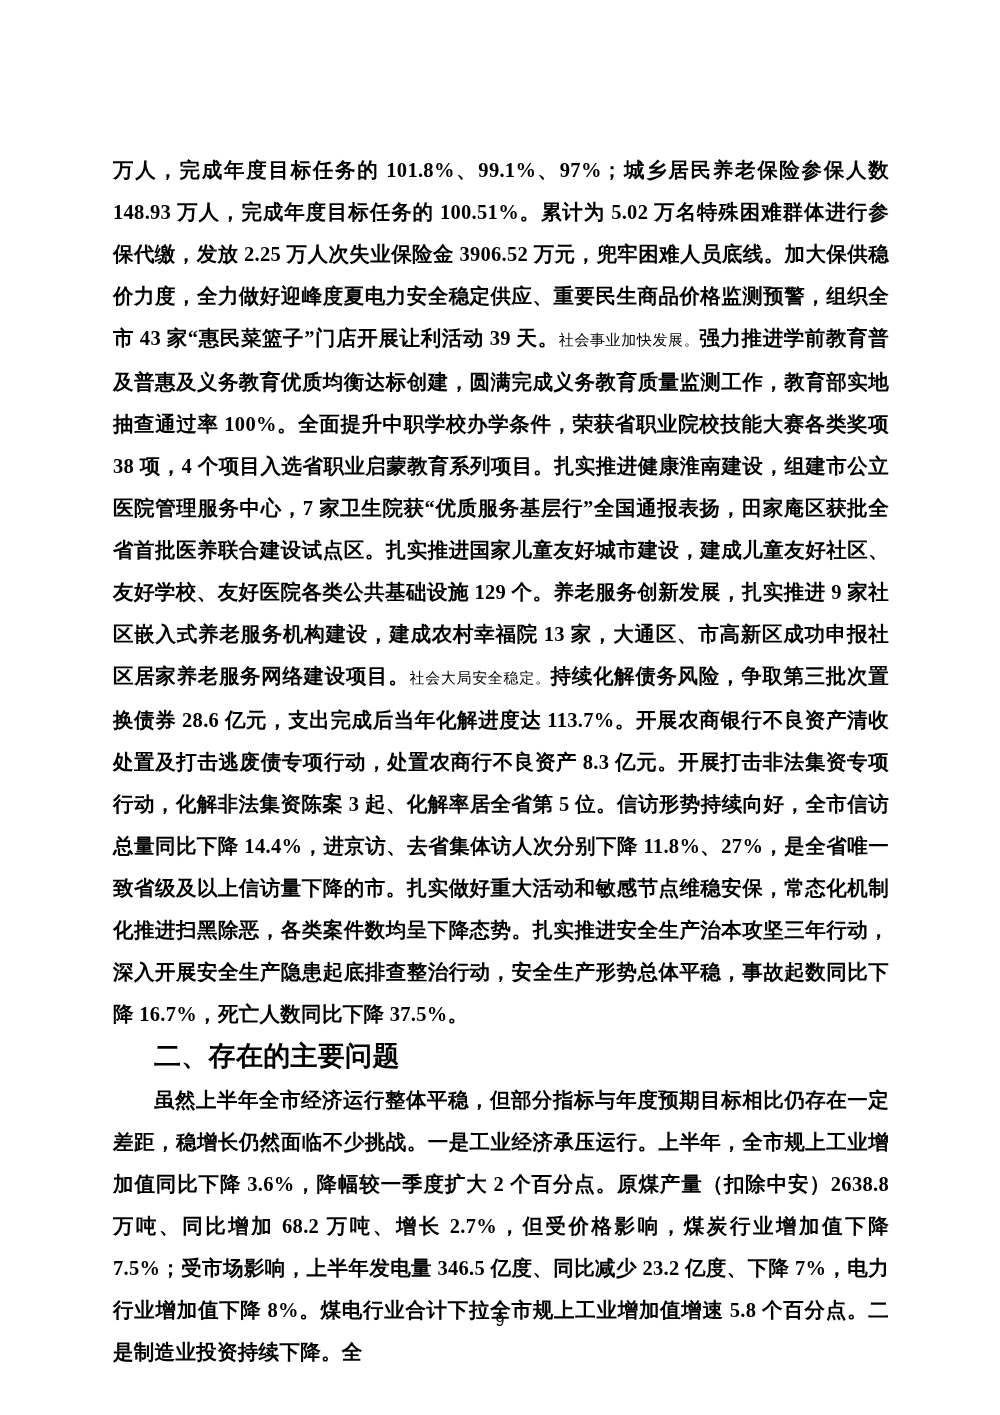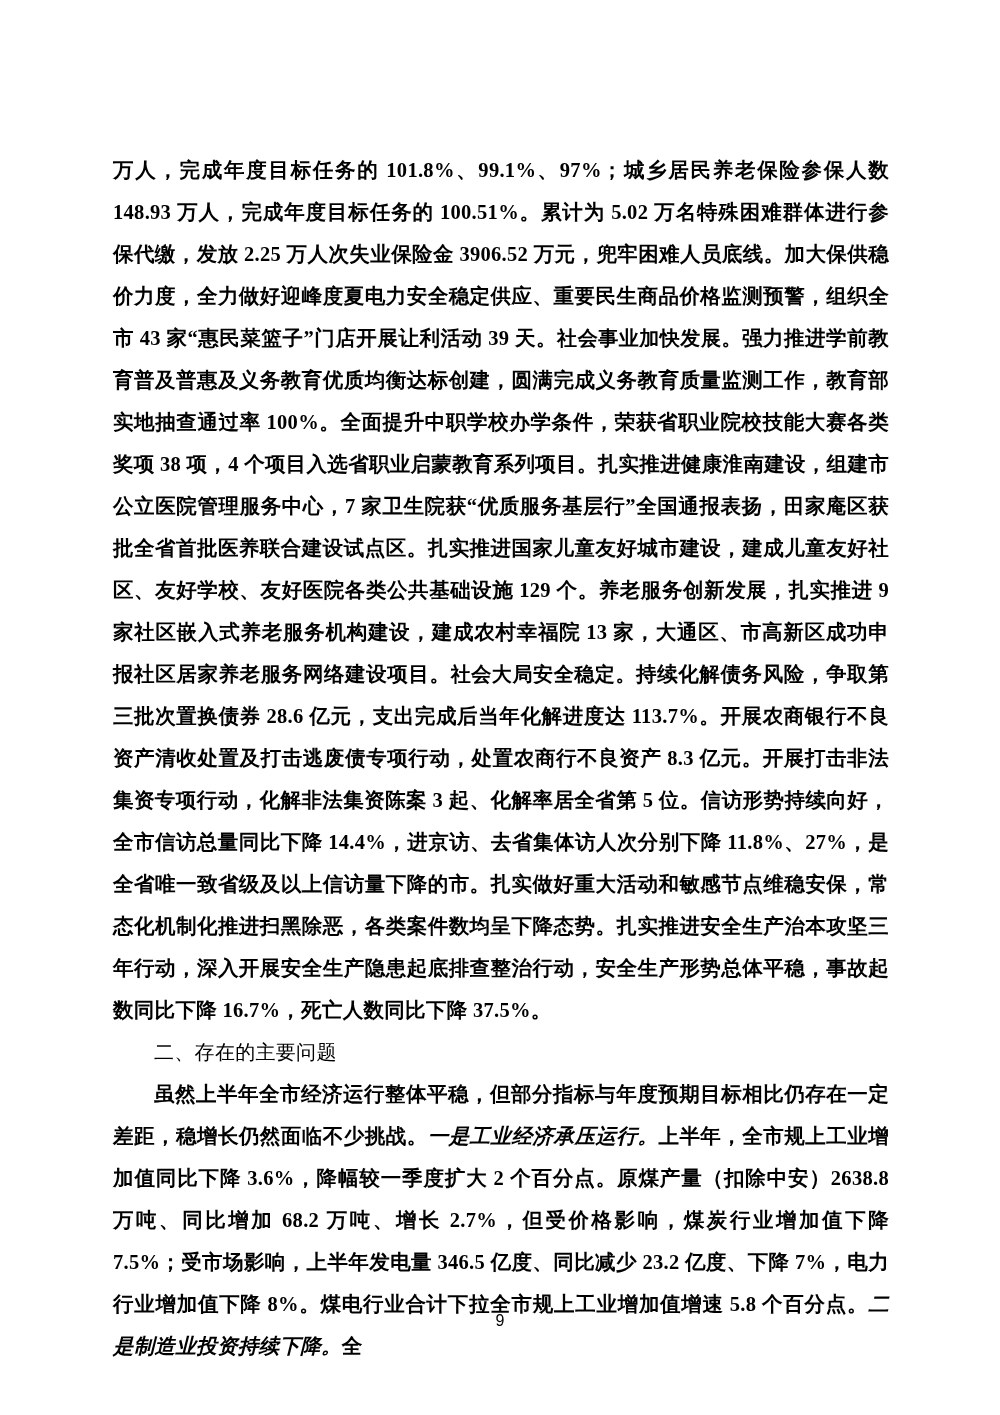--- a/index.html
+++ b/index.html
@@ -32,34 +32,33 @@
   }
   .para.indent {
     text-indent: 2em;
   }
   .run-normal {
     font-weight: bold;
     font-style: normal;
   }
   
   .run-bold {
-    font-weight: bold;
+    font-weight: normal;
     font-family: "Liberation Sans", "DejaVu Sans", sans-serif;
-    font-size: 20px;
+    font-size: 15px;
   }
   
   .run-boldItalic {
     font-weight: bold;
-    font-style: italic;
   }
   
   .run-heading {
-    font-weight: normal;
+    font-weight: bold;
     font-family: "Liberation Sans", "DejaVu Sans", sans-serif;
-    font-size: 20px;
+    font-size: 27px;
   }
   .page-number {
     position: absolute;
     top: 1312px;
     left: 0;
     width: 100%;
     text-align: center;
     font-size: 16px;
     font-family: "Liberation Sans", "DejaVu Sans", sans-serif;
     color: #000000;

